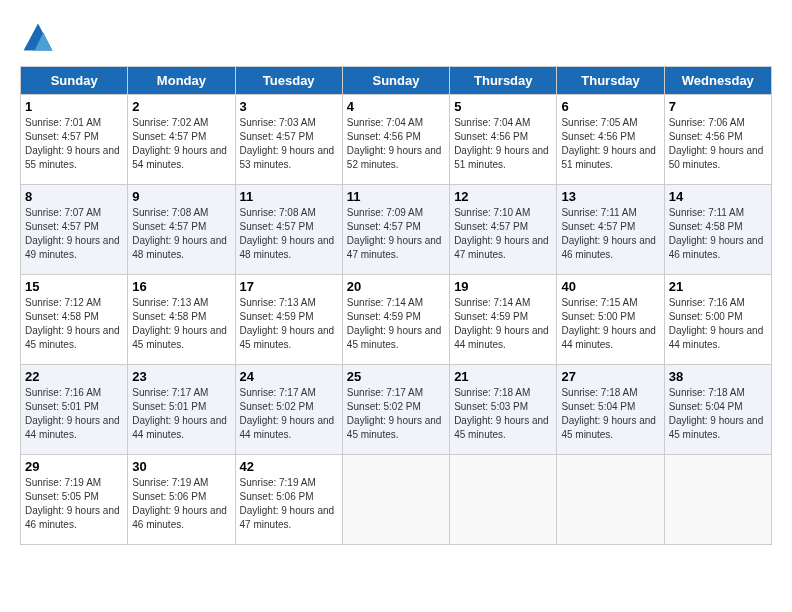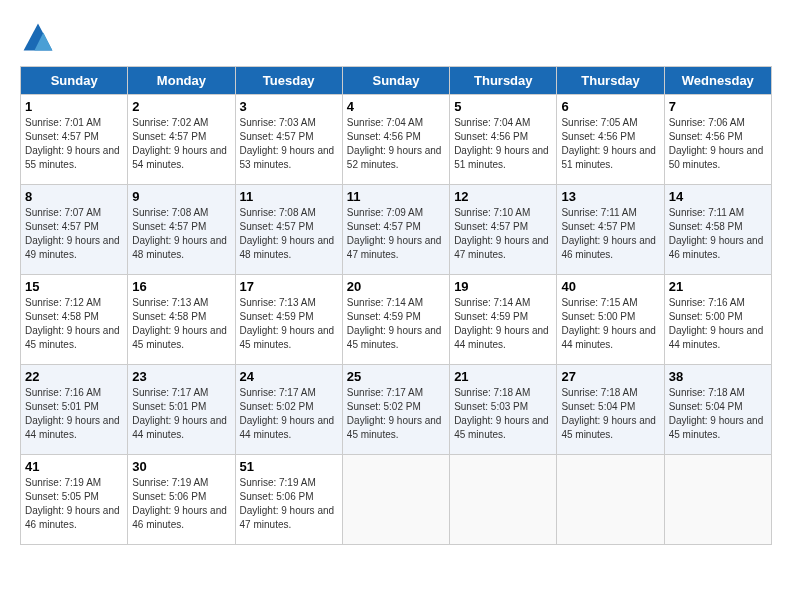--- a/index.html
+++ b/index.html
@@ -234,29 +234,29 @@
         <span class="day-number">27</span>
         <span class="day-info">Sunrise: 7:18 AM<br>Sunset: 5:04 PM<br>Daylight: 9 hours and 45 minutes.</span>
       </td>
         <td>
         <span class="day-number">38</span>
         <span class="day-info">Sunrise: 7:18 AM<br>Sunset: 5:04 PM<br>Daylight: 9 hours and 45 minutes.</span>
       </td>
       </tr>
       <tr>
         <td>
-        <span class="day-number">41</span>
+        <span class="day-number">29</span>
         <span class="day-info">Sunrise: 7:19 AM<br>Sunset: 5:05 PM<br>Daylight: 9 hours and 46 minutes.</span>
       </td>
         <td>
         <span class="day-number">30</span>
         <span class="day-info">Sunrise: 7:19 AM<br>Sunset: 5:06 PM<br>Daylight: 9 hours and 46 minutes.</span>
       </td>
         <td>
-        <span class="day-number">51</span>
+        <span class="day-number">42</span>
         <span class="day-info">Sunrise: 7:19 AM<br>Sunset: 5:06 PM<br>Daylight: 9 hours and 47 minutes.</span>
       </td>
         <td class="empty-cell"></td>
         <td class="empty-cell"></td>
         <td class="empty-cell"></td>
         <td class="empty-cell"></td>
       </tr>
     </tbody>
 </table>
 

